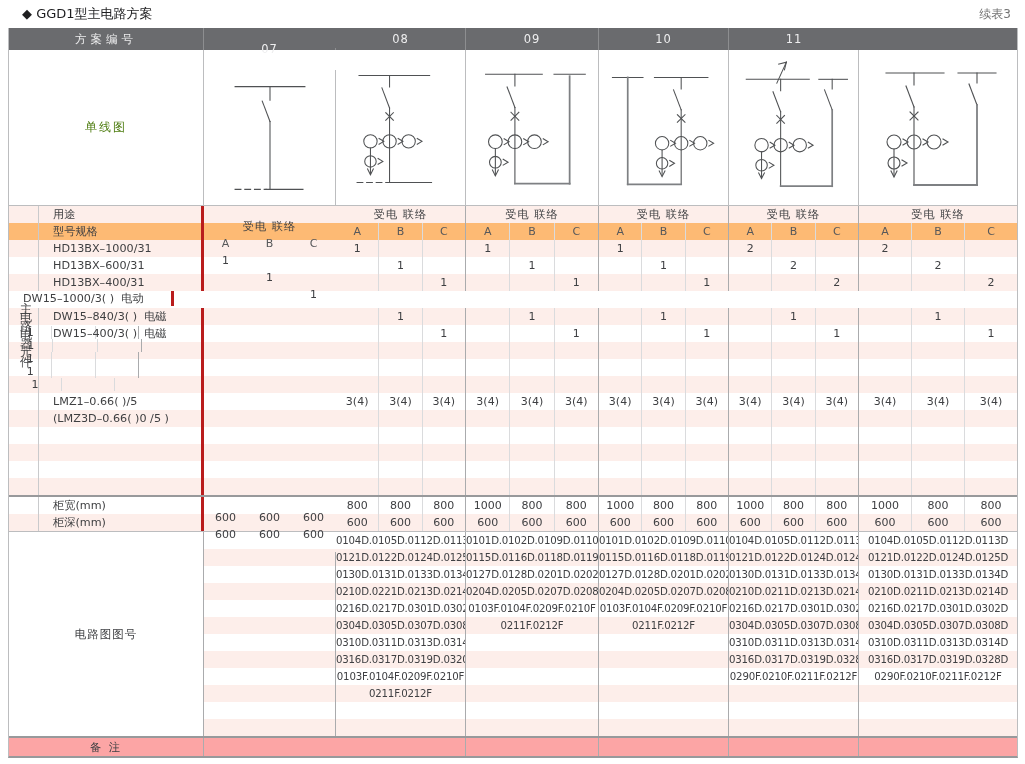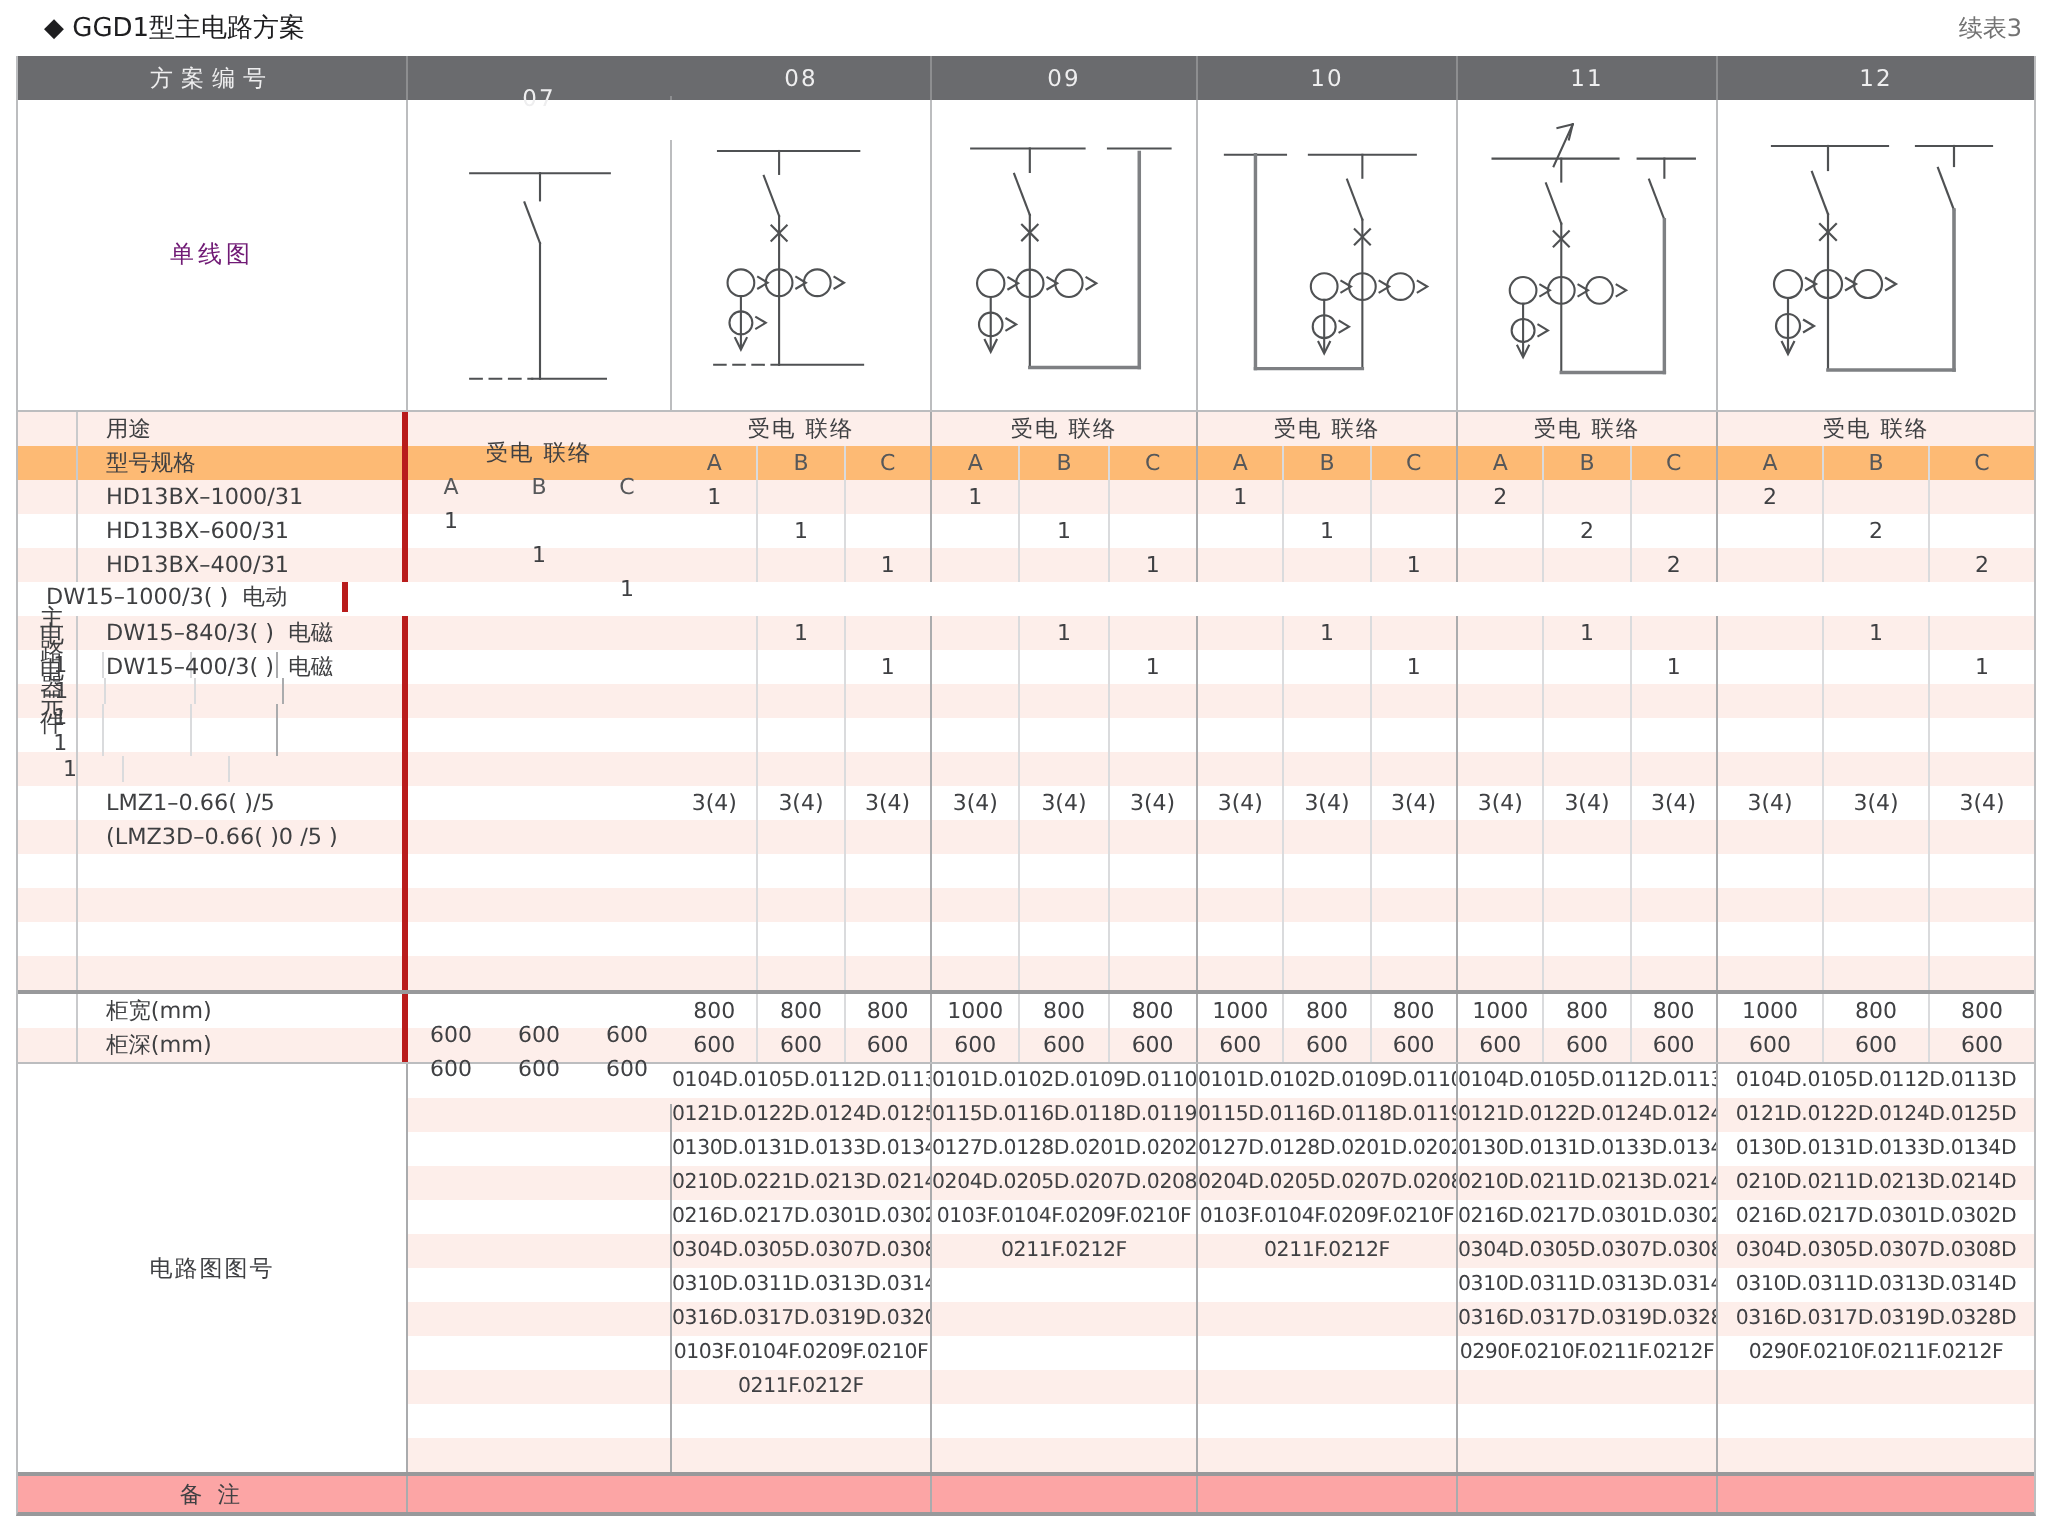--- a/index.html
+++ b/index.html
@@ -24,21 +24,21 @@
   .hcell{display:flex;align-items:center;justify-content:center;box-sizing:border-box;
          border-right:1px solid #8d8e90;font-size:11.5px;letter-spacing:1px;}
   .hcell.col-label{letter-spacing:4px;}
   .hcell:last-child{border-right:none;}
 
   
   .diagram-row{display:flex;height:155px;border-bottom:1px solid #bcbdbf;background:#fff;}
   .dcell{box-sizing:border-box;border-right:1px solid #bcbdbf;display:flex;
          align-items:center;justify-content:center;}
   .dcell:last-child{border-right:none;}
-  .dcell-label{font-size:12px;letter-spacing:2px;color:#701a75;}
+  .dcell-label{font-size:12px;letter-spacing:2px;color:#4d7c0f;}
 
   
   .main-grid{position:relative;}
   .grid-row{display:flex;height:17px;align-items:stretch;}
   .cell-strip{width:30px;box-sizing:border-box;border-right:1px solid #c9cacc;}
   .cell-rowlabel{width:165px;box-sizing:border-box;border-right:3px solid #b91c1c;
                  padding-left:14px;display:flex;align-items:center;
                  font-size:11.2px;white-space:pre;color:#3e3f41;}
   .scheme-wrap{display:flex;box-sizing:border-box;border-right:1px solid #aaabad;}
   .scheme-wrap:last-child{border-right:none;}
@@ -89,21 +89,20 @@
 
   <div class="table">
 
     <div class="thead" style="background: rgb(106, 107, 110); color: rgb(238, 238, 239);">
       <div class="hcell col-label">方案编号</div>
       <div class="hcell col-s0">07</div>
       <div class="hcell col-s1">08</div>
       <div class="hcell col-s2">09</div>
       <div class="hcell col-s3">10</div>
       <div class="hcell col-s4">11</div>
-      <div class="hcell col-s5">12</div>
     </div>
 
     <div class="diagram-row">
       <div class="dcell dcell-label col-label">单线图</div>
 
       <div class="dcell col-s0">
         <svg class="sld" width="128" height="150" viewBox="0 0 132 150">
           <g>
               <path d="M30 22 H102"></path>
             </g>

